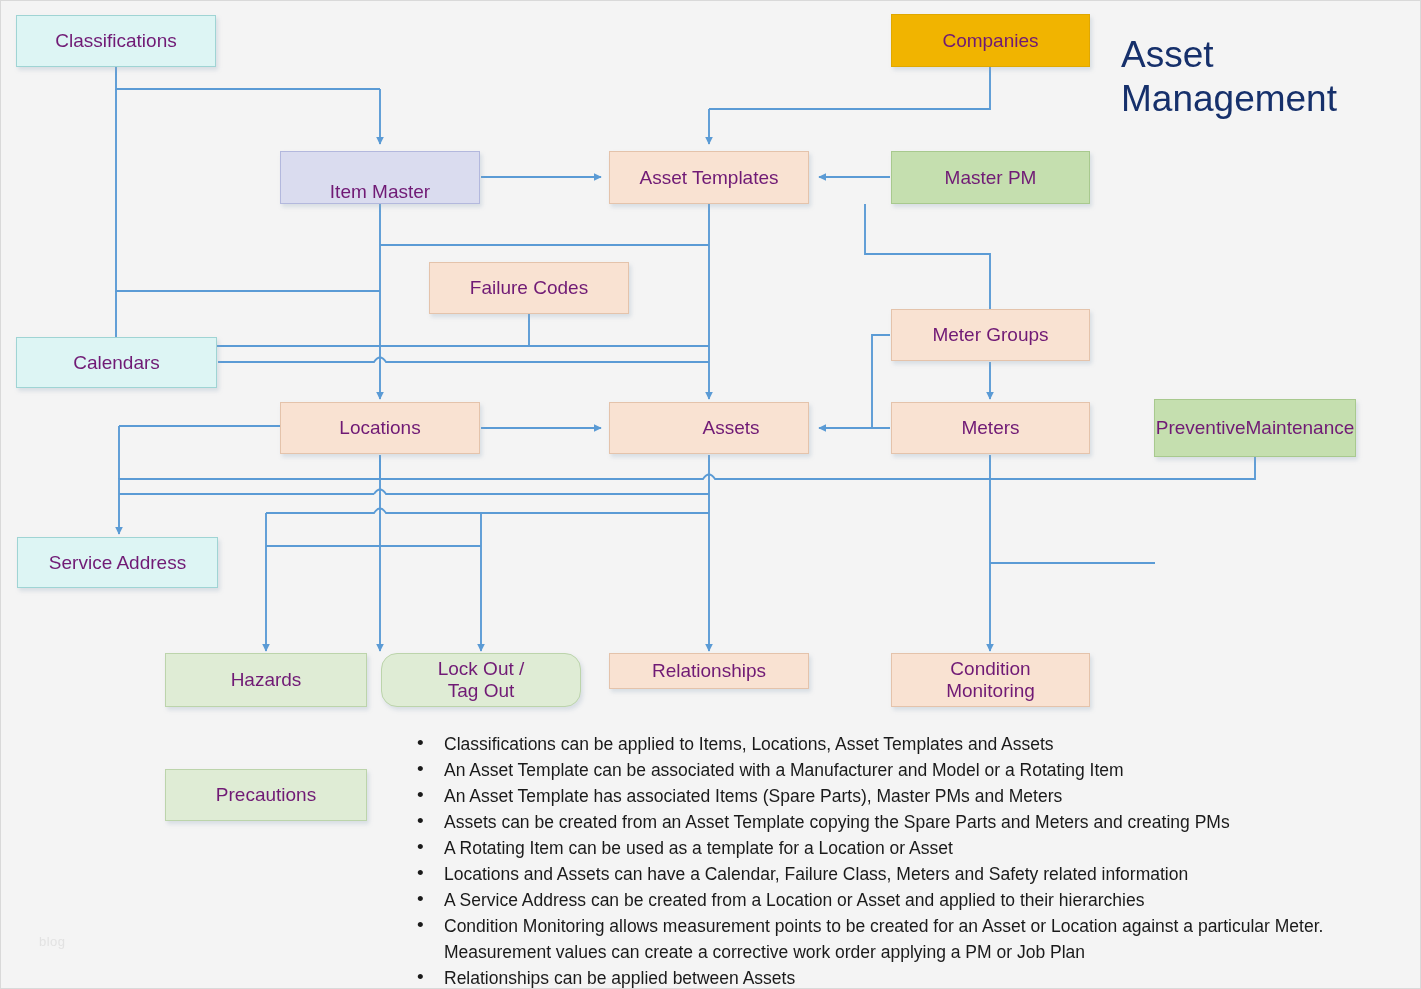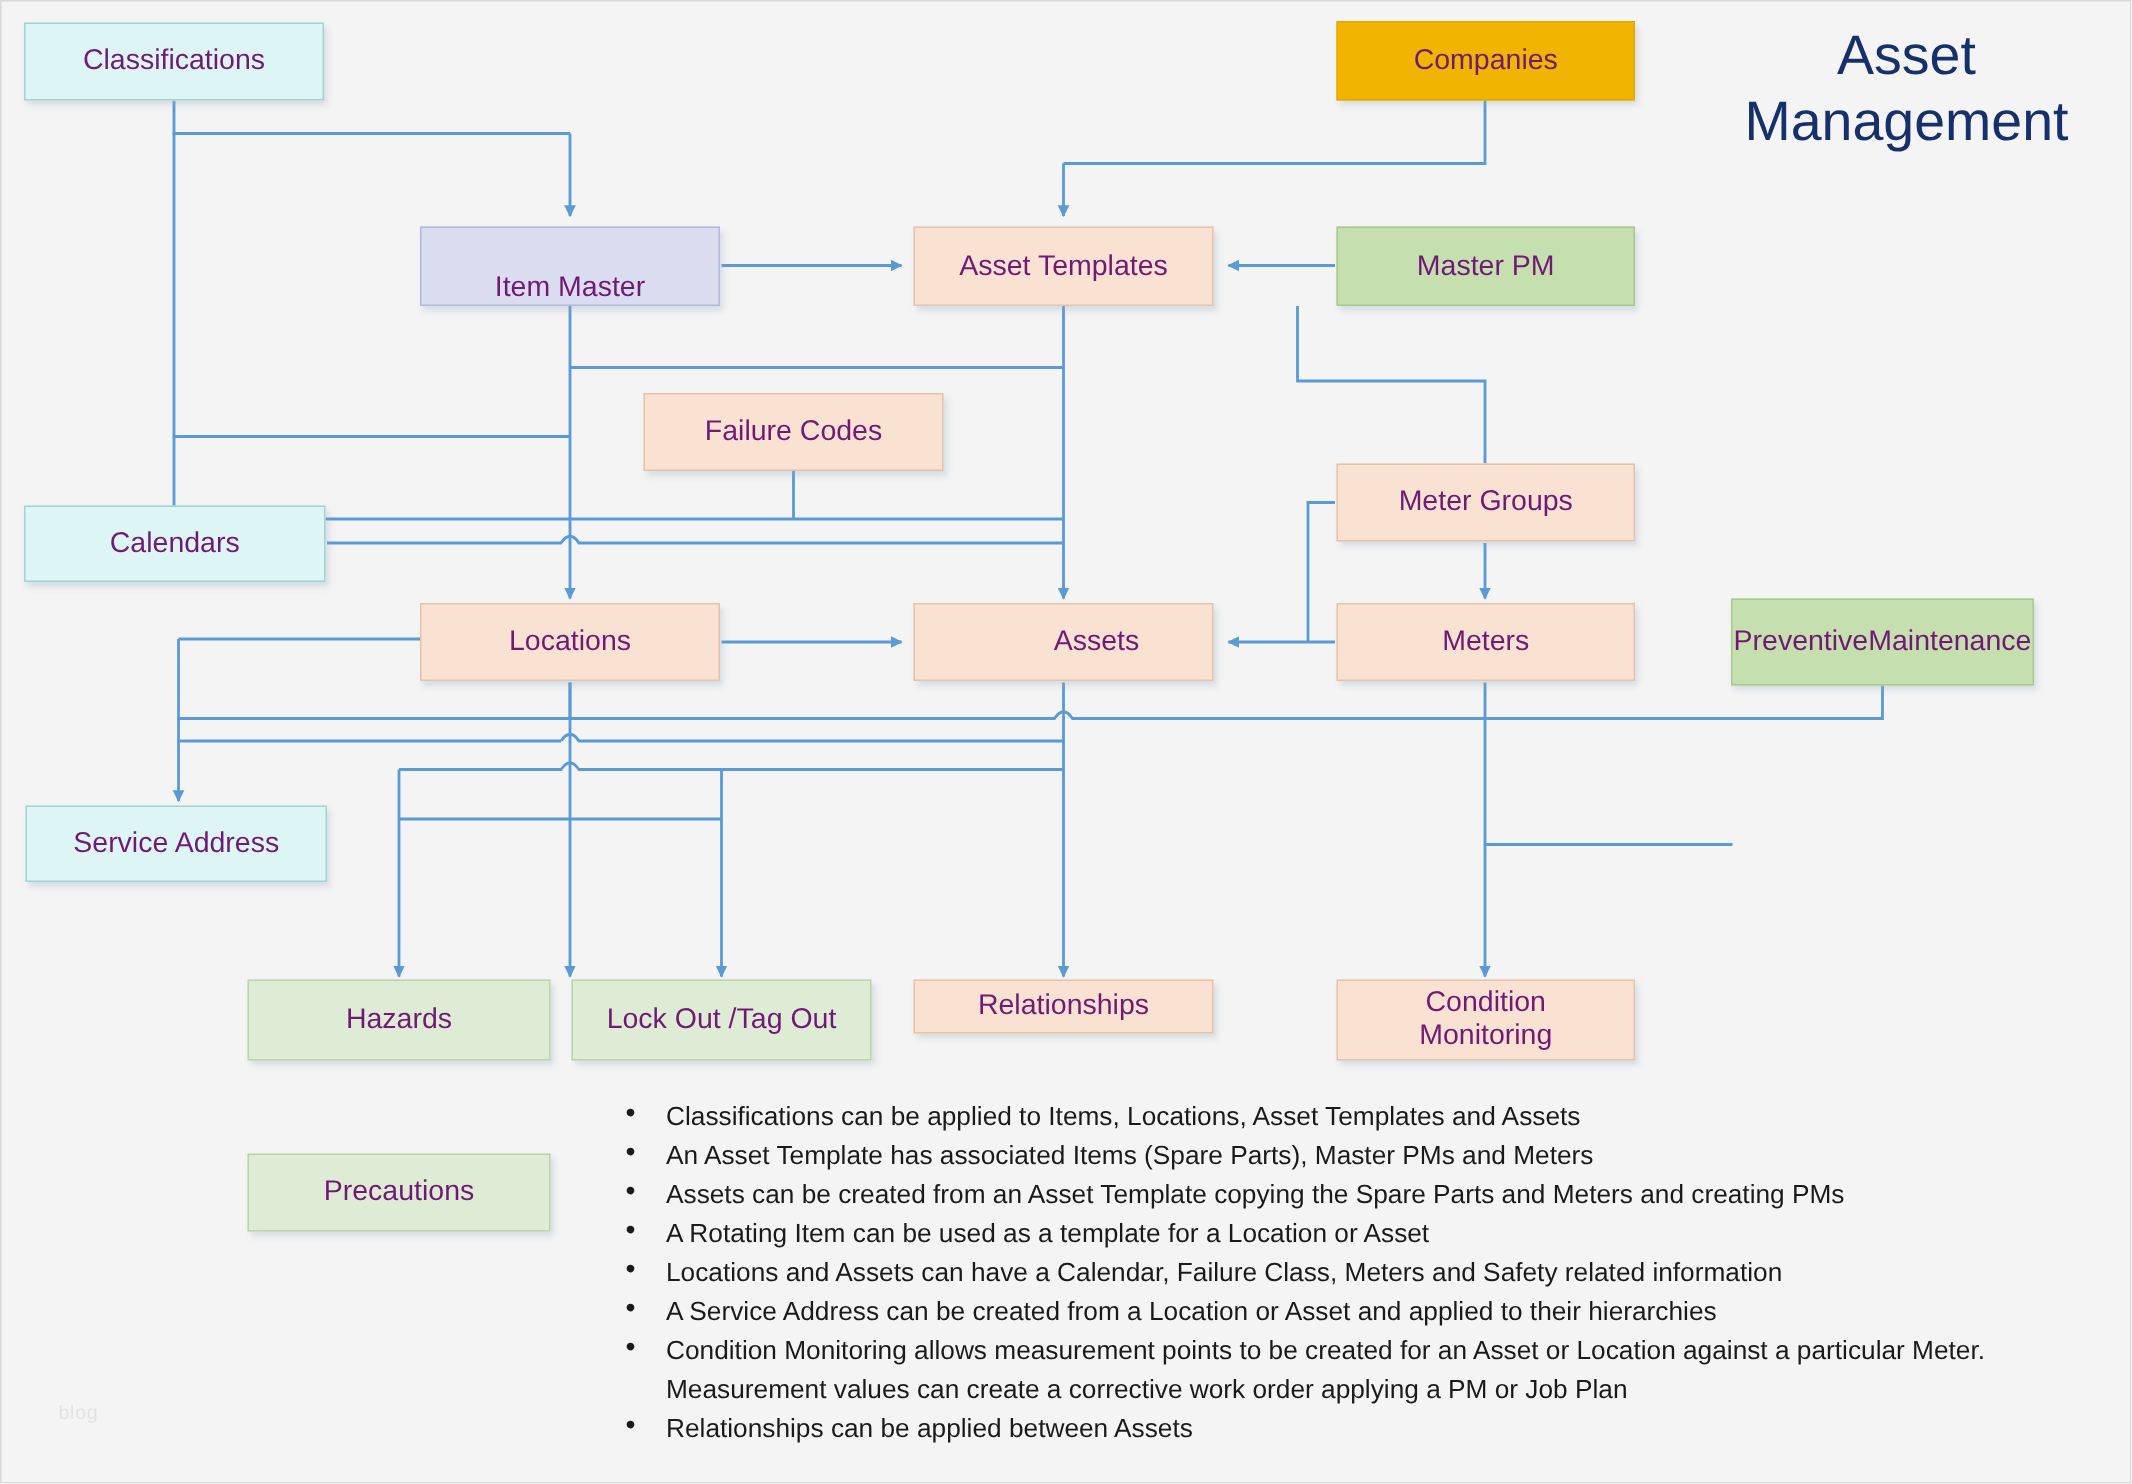--- a/index.html
+++ b/index.html
@@ -26,22 +26,22 @@
   }
   .node span{display:block;}
   .c-cyan   {background:#ddf5f4;border:1px solid #9fd4d4;}
   .c-gold   {background:#f1b400;border:1px solid #e0a800;text-align:right;}
   .c-lav    {background:#dadcef;border:1px solid #b3b8dd;}
   .c-peach  {background:#f9e2d2;border:1px solid #e4c3ab;}
   .c-green  {background:#c5dfaf;border:1px solid #a8c98e;}
   .c-lgreen {background:#dfecd5;border:1px solid #bcd4ab;}
 
   #title{
-    position:absolute;left:1120px;top:14px;width:300px;
-    text-align:center;
+    position:absolute;left:1120px;top:32px;width:300px;
+    text-align:left;
     font-size:37px;line-height:1.18;
     color:#16306b;
     z-index:4;
   }
   #notes{
     position:absolute;left:398px;top:730px;width:1010px;
     z-index:4;
   }
   #notes ul{margin:0;padding:0;list-style:none;}
   #notes li{
@@ -190,21 +190,21 @@
 
   <div class="node c-cyan" style="left:16px;top:536px;width:201px;height:51px;">
     <span>Service Address</span>
   </div>
 
 
   <div class="node c-lgreen" style="left:164px;top:652px;width:202px;height:54px;">
     <span>Hazards</span>
   </div>
 
-  <div class="node c-lgreen" style="left:380px;top:652px;width:200px;height:54px;flex-direction:row;">
+  <div class="node c-lgreen" style="left:380px;top:652px;width:200px;height:54px;flex-direction:column;border-radius:16px;">
     <span>Lock Out /</span>
     <span>Tag Out</span>
   </div>
 
   <div class="node c-peach" style="left:608px;top:652px;width:200px;height:36px;">
     <span>Relationships</span>
   </div>
 
   <div class="node c-lgreen" style="left:164px;top:768px;width:202px;height:52px;">
     <span>Precautions</span>
@@ -216,20 +216,21 @@
   </div>
 
   <div id="title">
     <div>Asset</div>
     <div>Management</div>
   </div>
 
   <div id="notes">
     <ul id="notes-ul">
         <li>Classifications can be applied to Items, Locations, Asset Templates and Assets</li>
+        <li>An Asset Template can be associated with a Manufacturer and Model or a Rotating Item</li>
         <li>An Asset Template has associated Items (Spare Parts), Master PMs and Meters</li>
         <li>Assets can be created from an Asset Template copying the Spare Parts and Meters and creating PMs</li>
         <li>A Rotating Item can be used as a template for a Location or Asset</li>
         <li>Locations and Assets can have a Calendar, Failure Class, Meters and Safety related information</li>
         <li>A Service Address can be created from a Location or Asset and applied to their hierarchies</li>
         <li>Condition Monitoring allows measurement points to be created for an Asset or Location against a particular Meter. Measurement values can create a corrective work order applying a PM or Job Plan</li>
         <li>Relationships can be applied between Assets</li>
       </ul>
   </div>
 

